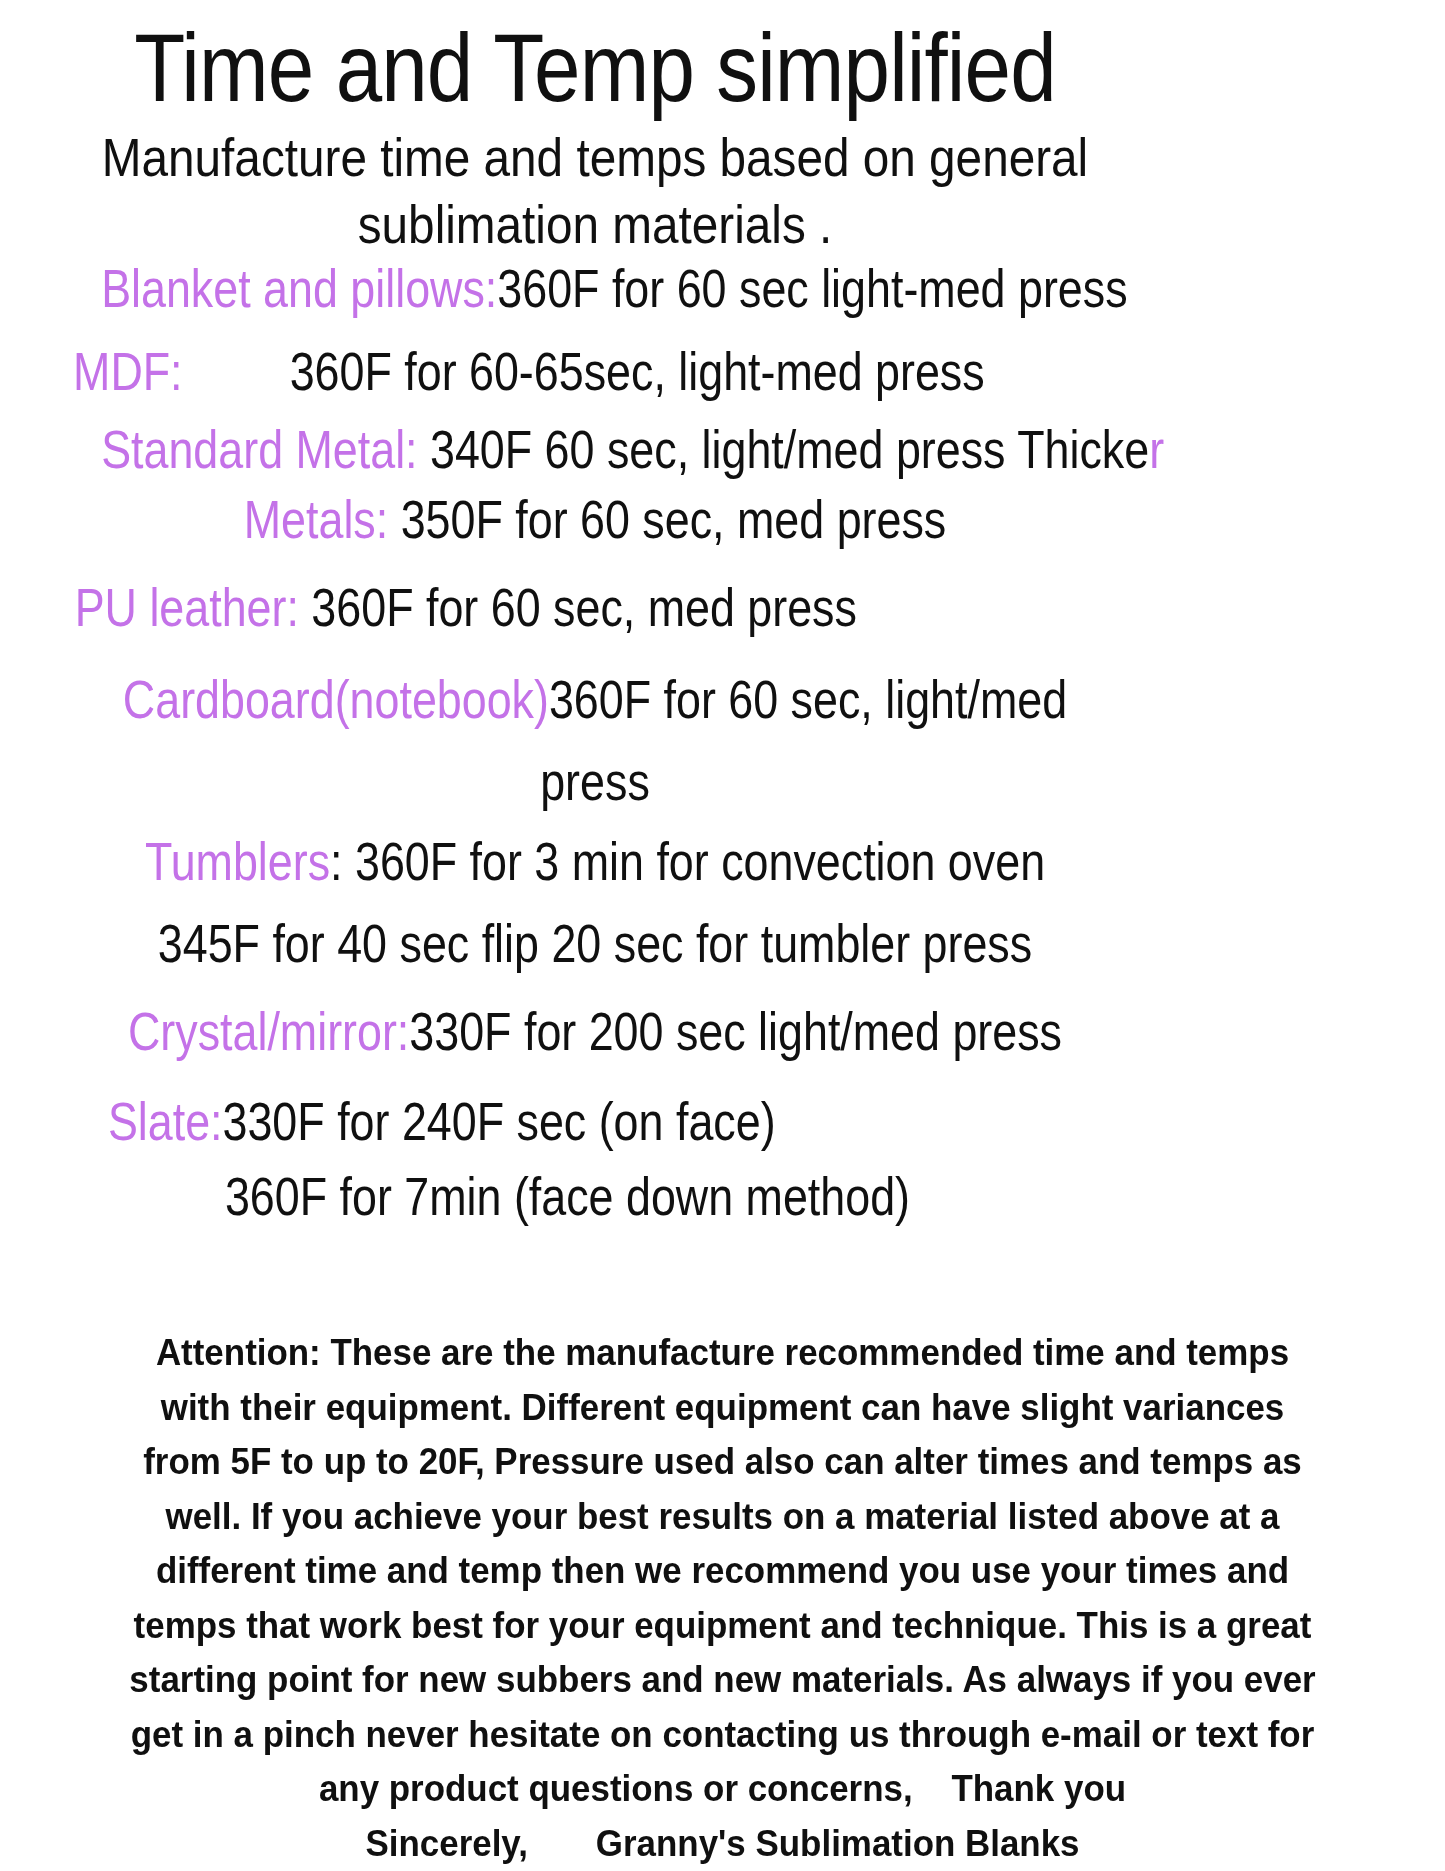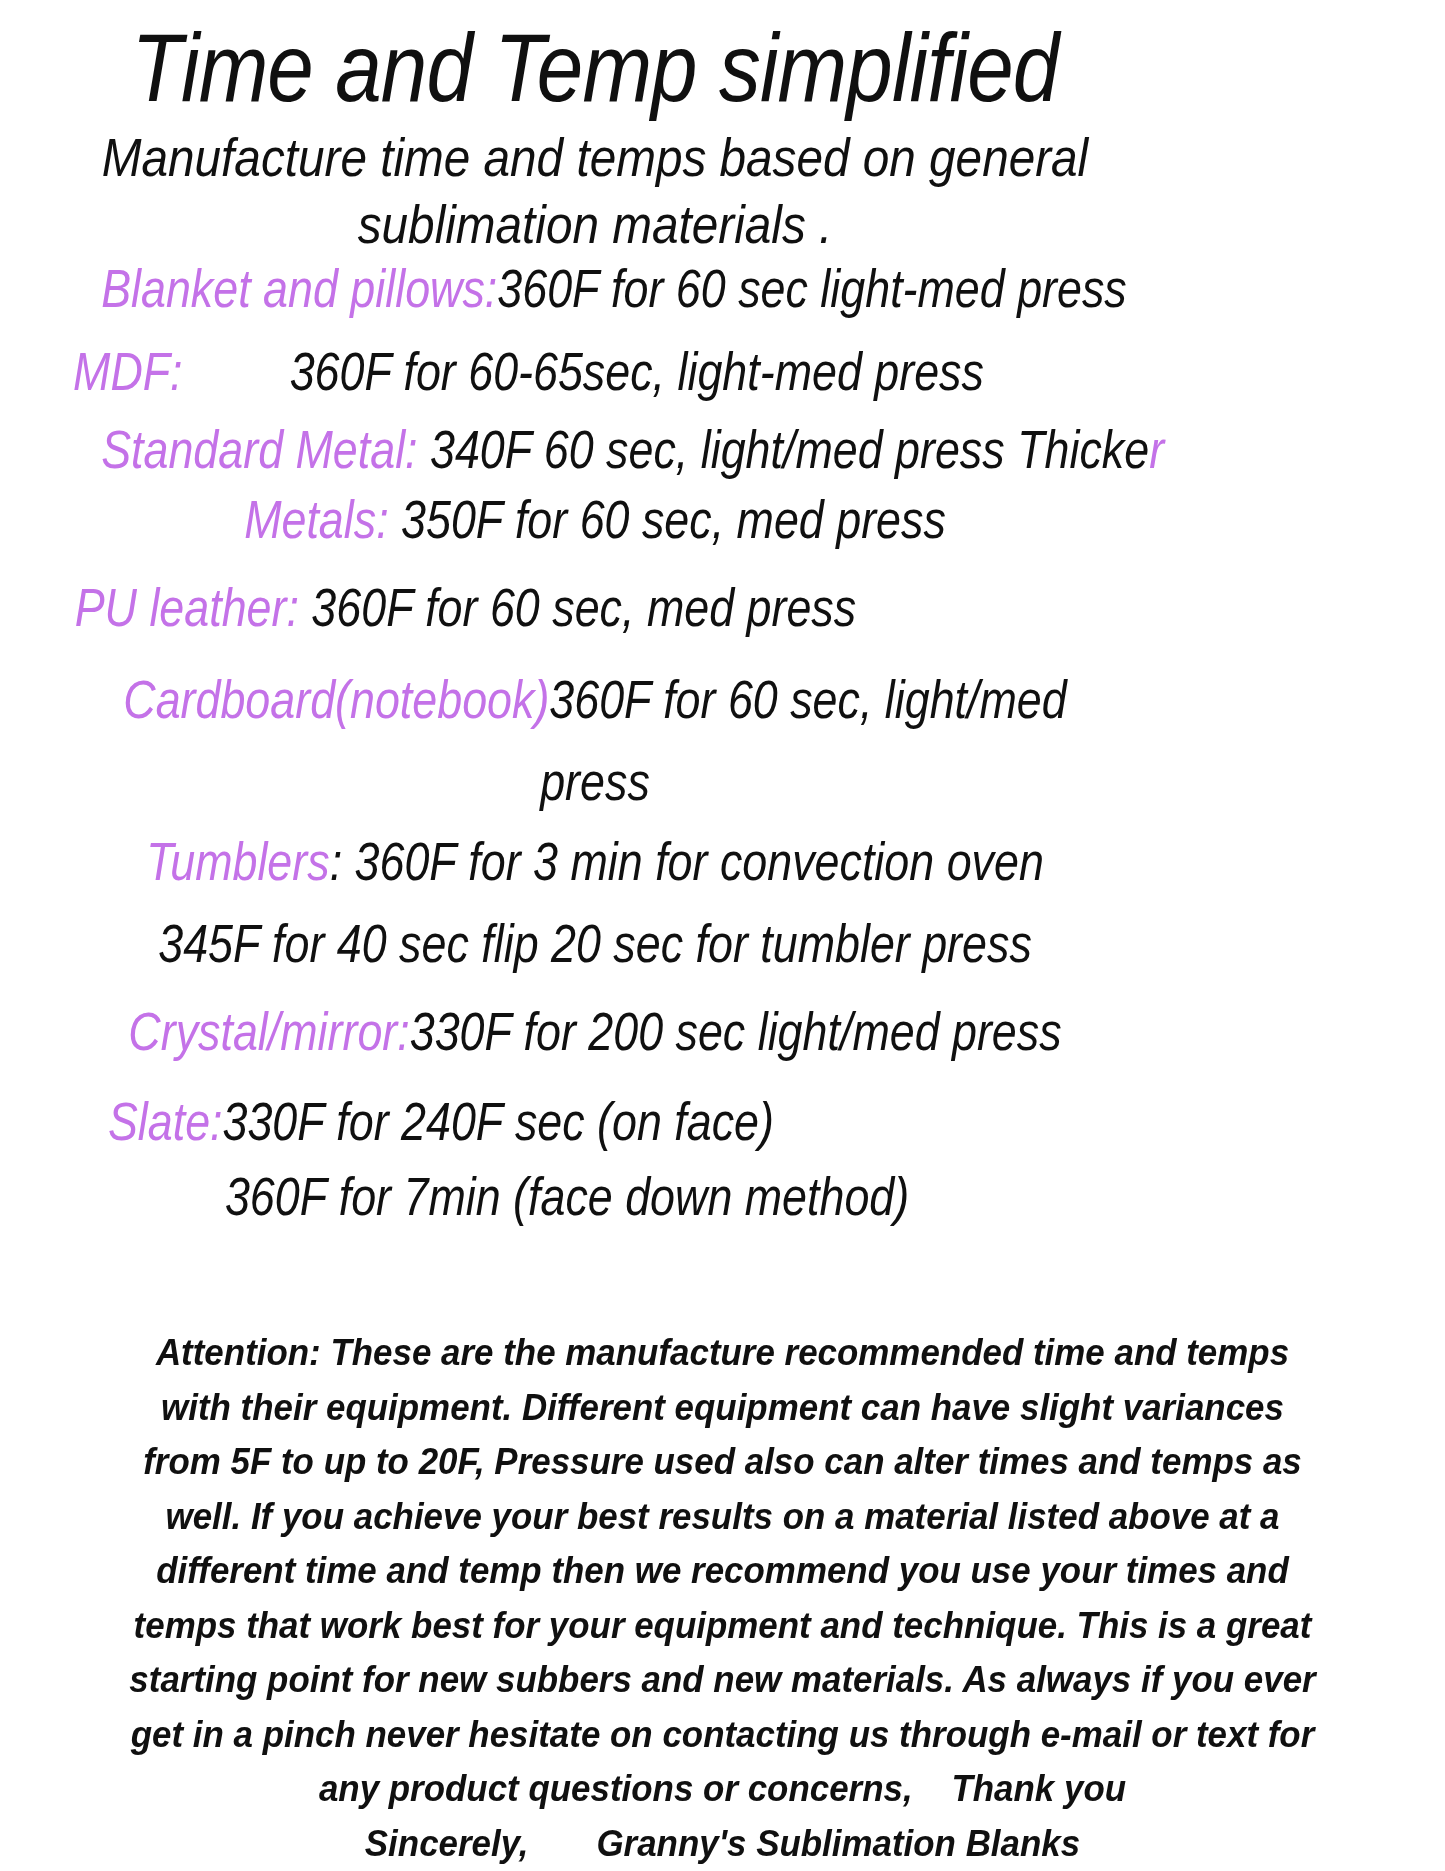--- a/index.html
+++ b/index.html
@@ -10,21 +10,20 @@
   *{margin:0;padding:0;box-sizing:border-box;}
   html,body{background:#e8e8e8;}
   .page{
     position:relative;
     width:1445px;height:1871px;
     background:var(--paper);
     color:var(--ink);
     font-family:"Liberation Sans",sans-serif;
     overflow:hidden;
     margin:0 auto;
-    font-style:italic;
   }
   .doc-title{
     position:absolute;top:15px;left:0;width:1190px;
     text-align:center;
     font-size:96px;line-height:1.1;font-weight:400;letter-spacing:-1px;
     transform:scaleX(.87);transform-origin:50% 50%;
     white-space:pre;
   }
   .subtitle-line{
     position:absolute;left:0;width:1190px;

